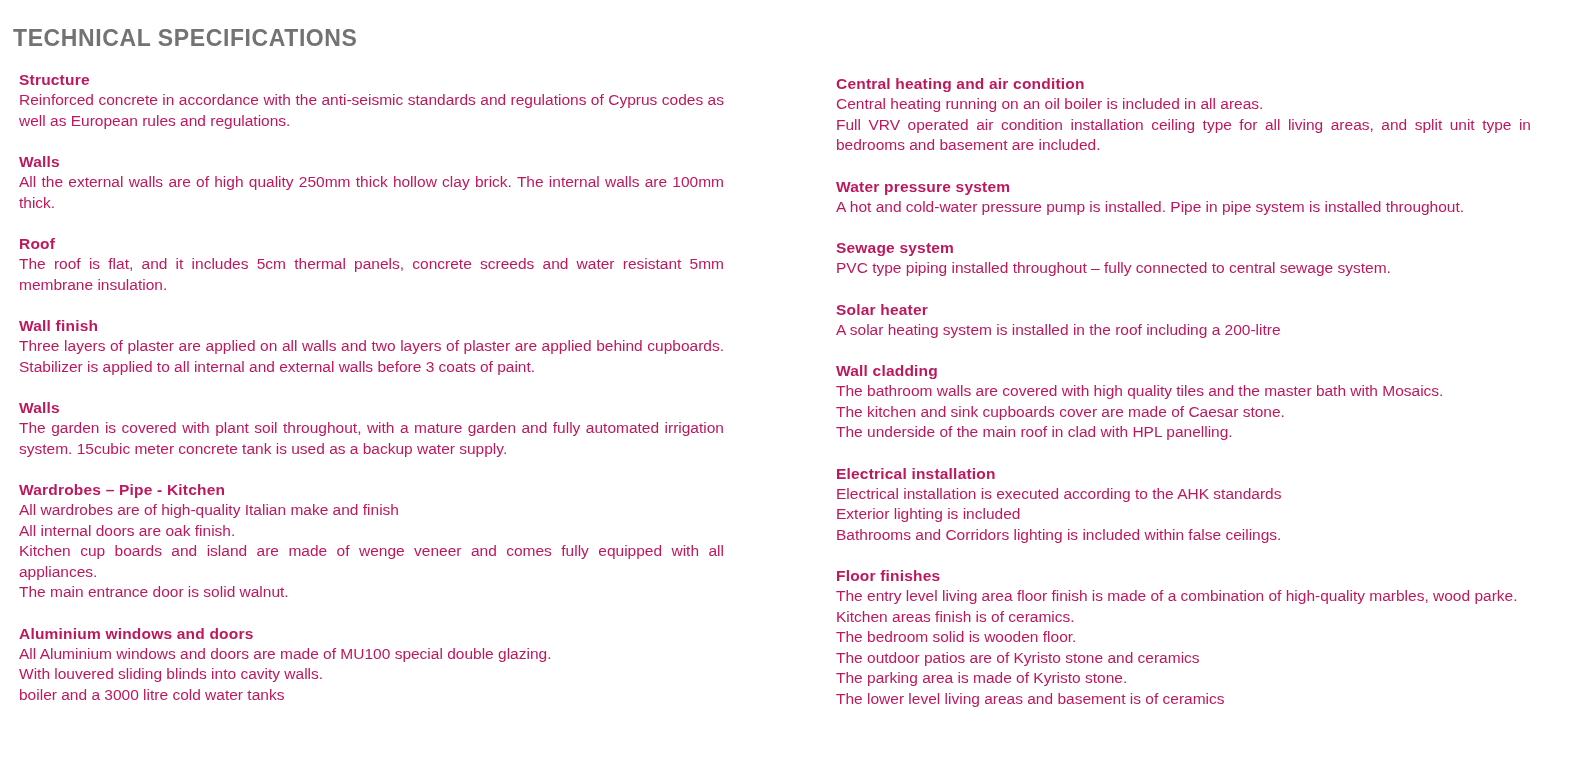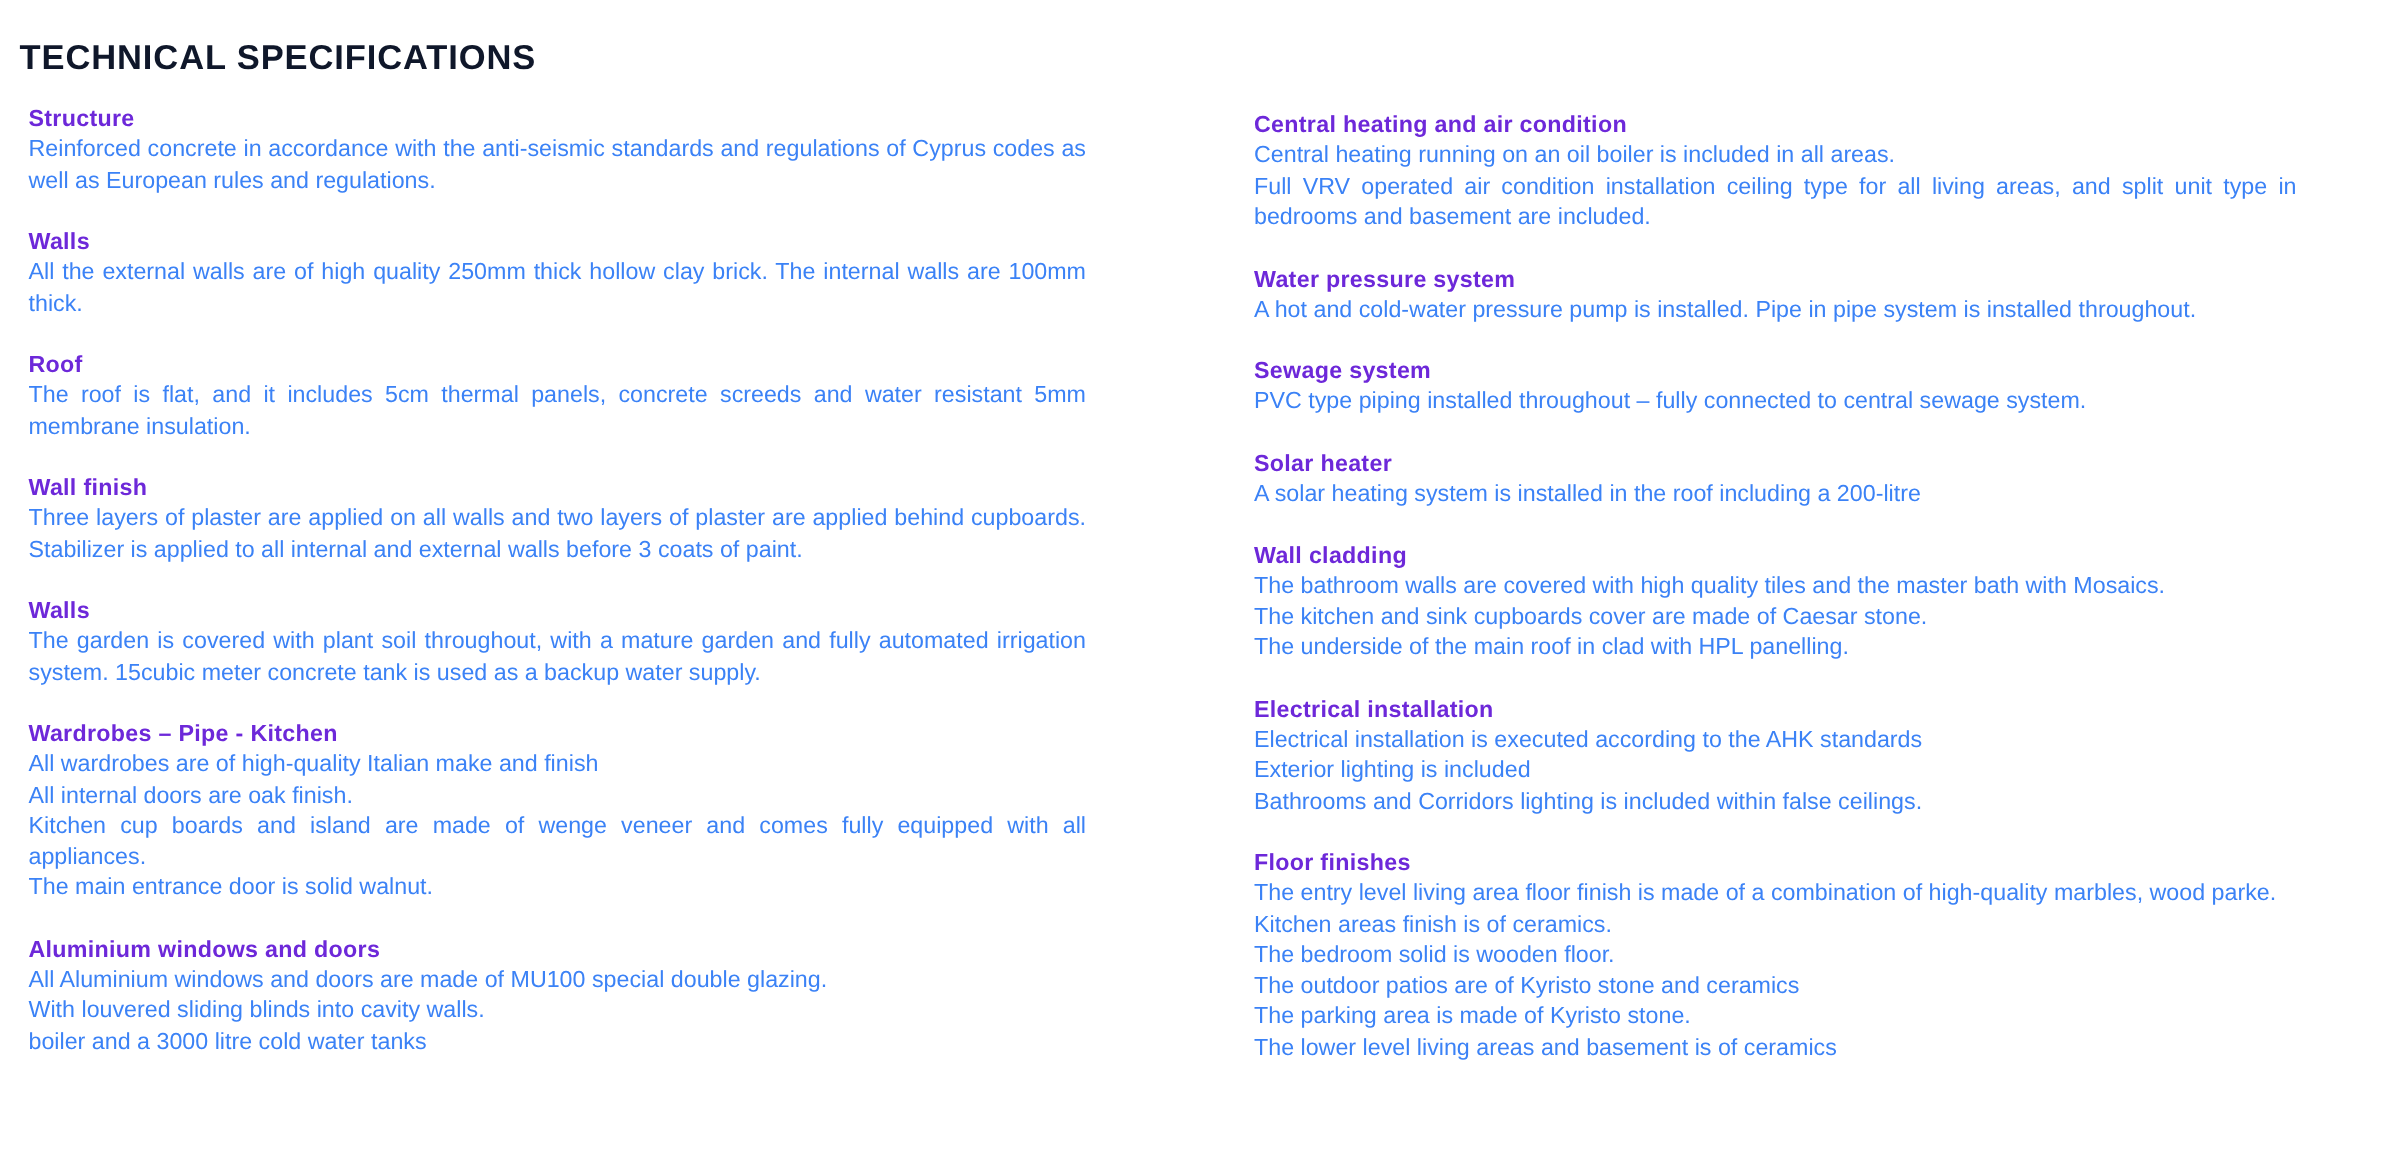--- a/index.html
+++ b/index.html
@@ -17,21 +17,21 @@
   }
   .page-title {
     position: absolute;
     left: 13px;
     top: 24px;
     margin: 0;
     font-size: 23px;
     line-height: 28px;
     font-weight: 700;
     letter-spacing: 0.6px;
-    color: #0f172a;
+    color: #737373;
   }
   .col {
     position: absolute;
   }
   .col-left {
     left: 19px;
     top: 70px;
     width: 705px;
   }
   .col-right {
@@ -40,28 +40,28 @@
     width: 695px;
   }
   .spec-section {
     margin: 0 0 21px 0;
   }
   .spec-heading {
     margin: 0;
     font-size: 15.5px;
     line-height: 20px;
     font-weight: 700;
-    color: #6d28d9;
+    color: #be185d;
     letter-spacing: 0.2px;
   }
   .spec-paragraph {
     margin: 0;
     font-size: 15.5px;
     line-height: 20.5px;
-    color: #3b82f6;
+    color: #be185d;
     text-align: justify;
   }
 </style>
 </head>
 <body>
 
 <div class="page">
   <h1 class="page-title">TECHNICAL SPECIFICATIONS</h1>
 
   <div class="col col-left" id="col-left">

